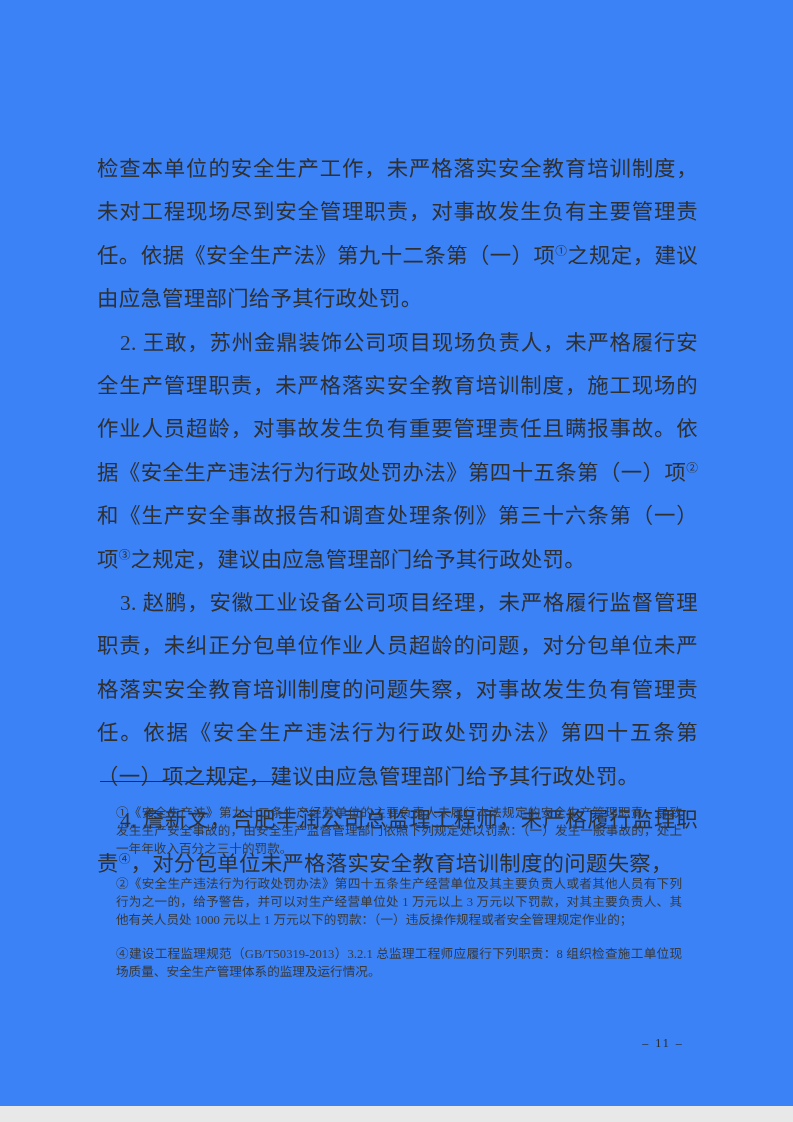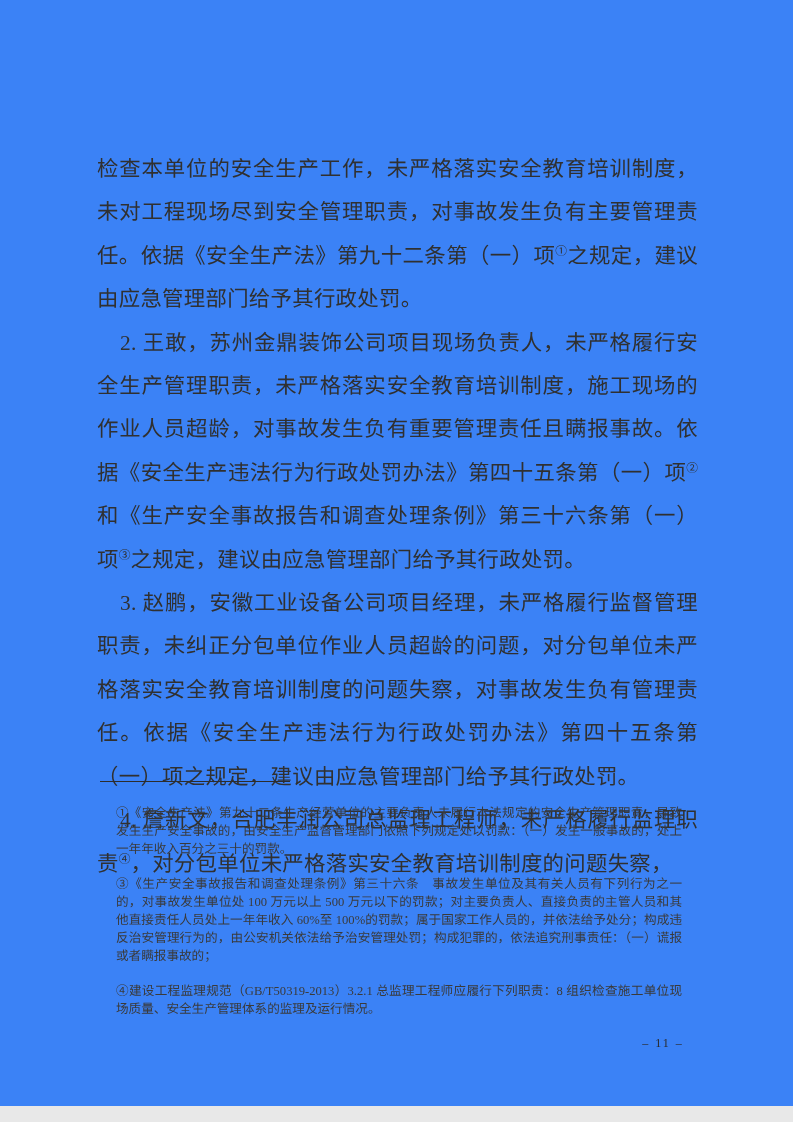--- a/index.html
+++ b/index.html
@@ -84,19 +84,19 @@
       <p class="para"><span>检查本单位的安全生产工作，未严格落实安全教育培训制度，未对工程现场尽到安全管理职责，对事故发生负有主要管理责任。依据《安全生产法》第九十二条第（一）项</span><sup>①</sup><span>之规定，建议由应急管理部门给予其行政处罚。</span></p>
       <p class="para indent"><span>2. 王敢，苏州金鼎装饰公司项目现场负责人，未严格履行安全生产管理职责，未严格落实安全教育培训制度，施工现场的作业人员超龄，对事故发生负有重要管理责任且瞒报事故。依据《安全生产违法行为行政处罚办法》第四十五条第（一）项</span><sup>②</sup><span>和《生产安全事故报告和调查处理条例》第三十六条第（一）项</span><sup>③</sup><span>之规定，建议由应急管理部门给予其行政处罚。</span></p>
       <p class="para indent"><span>3. 赵鹏，安徽工业设备公司项目经理，未严格履行监督管理职责，未纠正分包单位作业人员超龄的问题，对分包单位未严格落实安全教育培训制度的问题失察，对事故发生负有管理责任。依据《安全生产违法行为行政处罚办法》第四十五条第（一）项之规定，建议由应急管理部门给予其行政处罚。</span></p>
       <p class="para indent"><span>4. 詹新文，合肥丰润公司总监理工程师，未严格履行监理职责</span><sup>④</sup><span>，对分包单位未严格落实安全教育培训制度的问题失察，</span></p>
     </main>
 
   <div class="footnote-sep"></div>
 
   <section class="footnotes" id="footnotes">
       <p class="footnote">①《安全生产法》第九十二条生产经营单位的主要负责人未履行本法规定的安全生产管理职责，导致发生生产安全事故的，由安全生产监督管理部门依照下列规定处以罚款：（一）发生一般事故的，处上一年年收入百分之三十的罚款。</p>
-      <p class="footnote">③《生产安全事故报告和调查处理条例》第三十六条　事故发生单位及其有关人员有下列行为之一的，对事故发生单位处 100 万元以上 500 万元以下的罚款；对主要负责人、直接负责的主管人员和其他直接责任人员处上一年年收入 60%至 100%的罚款；属于国家工作人员的，并依法给予处分；构成违反治安管理行为的，由公安机关依法给予治安管理处罚；构成犯罪的，依法追究刑事责任：（一）谎报或者瞒报事故的；</p>
+      <p class="footnote">②《安全生产违法行为行政处罚办法》第四十五条生产经营单位及其主要负责人或者其他人员有下列行为之一的，给予警告，并可以对生产经营单位处 1 万元以上 3 万元以下罚款，对其主要负责人、其他有关人员处 1000 元以上 1 万元以下的罚款：（一）违反操作规程或者安全管理规定作业的；</p>
       <p class="footnote">④建设工程监理规范（GB/T50319-2013）3.2.1 总监理工程师应履行下列职责：8 组织检查施工单位现场质量、安全生产管理体系的监理及运行情况。</p>
     </section>
 
   <div class="page-number">– 11 –</div>
 
 </div>
 
 </body></html>

